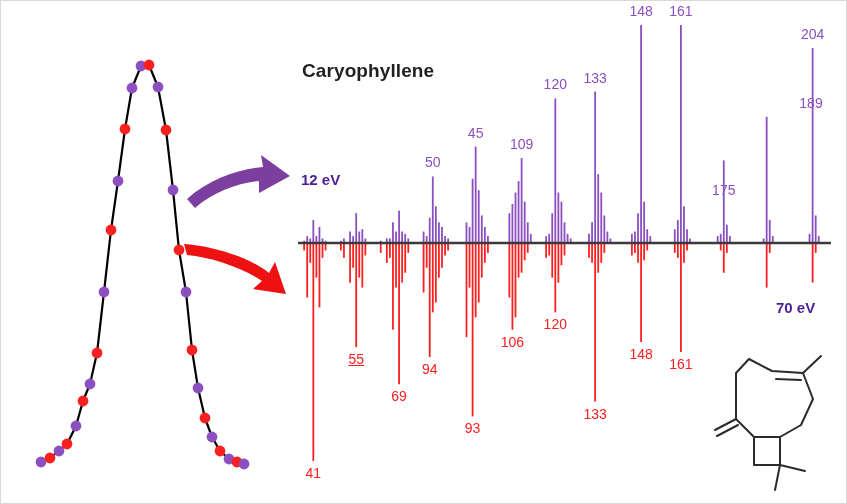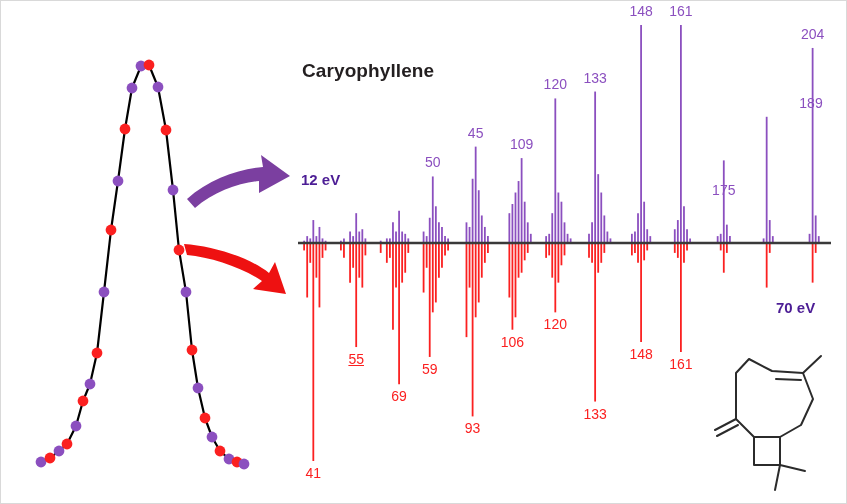--- a/index.html
+++ b/index.html
@@ -343,21 +343,21 @@
       <div class="peak-label up" style="left: 554.31px; top: 75.4316px;">120</div>
       <div class="peak-label up" style="left: 594.132px; top: 68.5474px;">133</div>
       <div class="peak-label up" style="left: 640.08px; top: 2px;">148</div>
       <div class="peak-label up" style="left: 679.902px; top: 2px;">161</div>
       <div class="peak-label up" style="left: 722.787px; top: 137.389px; margin-top: 44px;">175</div>
       <div class="peak-label up" style="left: 810px; top: 93.7895px;">189</div>
       <div class="peak-label up" style="left: 811.621px; top: 24.9474px;">204</div>
       <div class="peak-label down" style="left: 312.316px; top: 464px;">41</div>
       <div class="peak-label down" style="left: 355.201px; top: 350.045px; text-decoration: underline;">55</div>
       <div class="peak-label down" style="left: 398.086px; top: 387.205px;">69</div>
-      <div class="peak-label down" style="left: 428.718px; top: 359.955px;">59</div>
+      <div class="peak-label down" style="left: 428.718px; top: 359.955px;">94</div>
       <div class="peak-label down" style="left: 471.603px; top: 419.409px;">93</div>
       <div class="peak-label down" style="left: 511.425px; top: 332.705px;">106</div>
       <div class="peak-label down" style="left: 554.31px; top: 315.364px;">120</div>
       <div class="peak-label down" style="left: 594.132px; top: 404.545px;">133</div>
       <div class="peak-label down" style="left: 640.08px; top: 345.091px;">148</div>
       <div class="peak-label down" style="left: 679.902px; top: 355px;">161</div>
     </div>
 
 </div>
 

